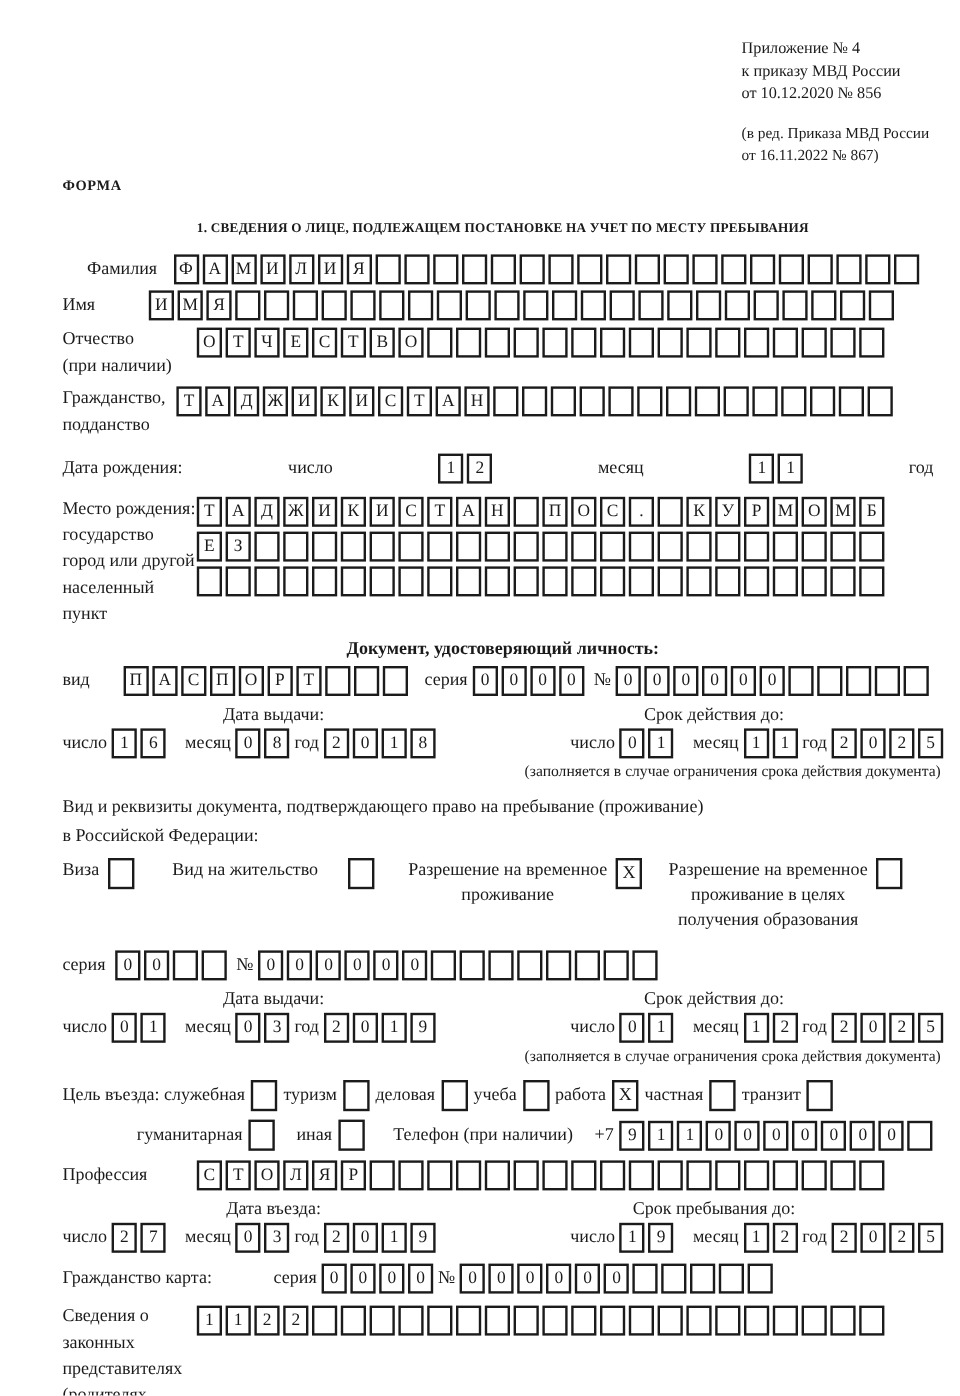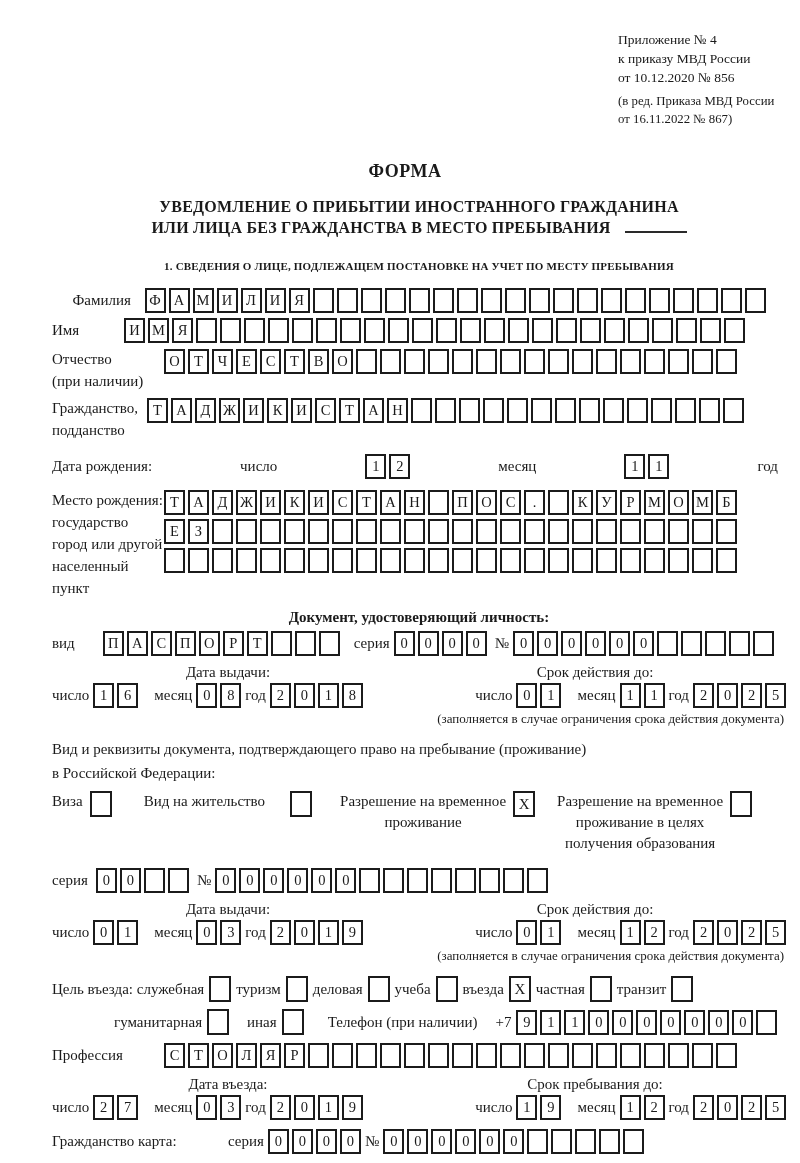--- a/index.html
+++ b/index.html
@@ -9,22 +9,22 @@
     font-family:"Liberation Serif", serif;
     font-size:15px; color:#1a1a1a;
     overflow:hidden;
   }
   .page { padding:30px 14px 10px 52px; }
 
   .pre { white-space:pre-line; }
 
   
   .appendix { margin-left:566px; font-size:13.5px; line-height:19px; }
-  .appendix .note { margin-top:5px; font-size:12.8px; line-height:18px; }
-  .forma { text-align:center; padding-right:28px; font-weight:bold; font-size:18px; margin-top:33px; letter-spacing:0.5px; }
+  .appendix .note { margin-top:15px; font-size:12.8px; line-height:18px; }
+  .forma { text-align:left; padding-right:28px; font-weight:bold; font-size:12px; margin-top:9px; letter-spacing:0.5px; }
 
   .title { text-align:center; font-weight:bold; font-size:16px; line-height:21px; margin-top:14px; letter-spacing:0.2px; }
   .blank-line { display:inline-block; width:62px; height:13px; border-bottom:2px solid #2a2a2a; margin-left:14px; }
 
   .sec1 { text-align:center; font-weight:bold; font-size:11px; margin-top:22px; letter-spacing:0.2px; }
 
   
   .row { display:flex; align-items:center; margin-top:5px; }
   .row.top { align-items:flex-start; }
   .lbl { flex-shrink:0; }
@@ -75,26 +75,20 @@
   <div class="appendix">
     <div class="pre">Приложение № 4
 к приказу МВД России
 от 10.12.2020 № 856</div>
     <div class="pre note">(в ред. Приказа МВД России
 от 16.11.2022 № 867)</div>
   </div>
 
   <div class="forma">ФОРМА</div>
 
-  <div class="title">
-    <div>УВЕДОМЛЕНИЕ О ПРИБЫТИИ ИНОСТРАННОГО ГРАЖДАНИНА</div>
-    <div>
-      <span>ИЛИ ЛИЦА БЕЗ ГРАЖДАНСТВА В МЕСТО ПРЕБЫВАНИЯ</span><span class="blank-line"></span>
-    </div>
-  </div>
 
   <div class="sec1">1. СВЕДЕНИЯ О ЛИЦЕ, ПОДЛЕЖАЩЕМ ПОСТАНОВКЕ НА УЧЕТ ПО МЕСТУ ПРЕБЫВАНИЯ</div>
 
   <div class="row" style="margin-top:16px;justify-content:center;">
     <span class="lbl w72">Фамилия</span>
     <span class="cells">
         <span class="cell">Ф</span>
         <span class="cell">А</span>
         <span class="cell">М</span>
         <span class="cell">И</span>
@@ -543,21 +537,21 @@
 
   <div class="purpose-row">
     <span class="lbl">Цель въезда: служебная</span>
     <span class="cb"></span>
     <span class="lbl">туризм</span>
     <span class="cb"></span>
     <span class="lbl">деловая</span>
     <span class="cb"></span>
     <span class="lbl">учеба</span>
     <span class="cb"></span>
-    <span class="lbl">въезда</span>
+    <span class="lbl">работа</span>
     <span class="cb">X</span>
     <span class="lbl">частная</span>
     <span class="cb"></span>
     <span class="lbl">транзит</span>
     <span class="cb"></span>
   </div>
 
   <div class="phone-row">
     <span class="lbl">гуманитарная</span>
     <span class="cb"></span>

